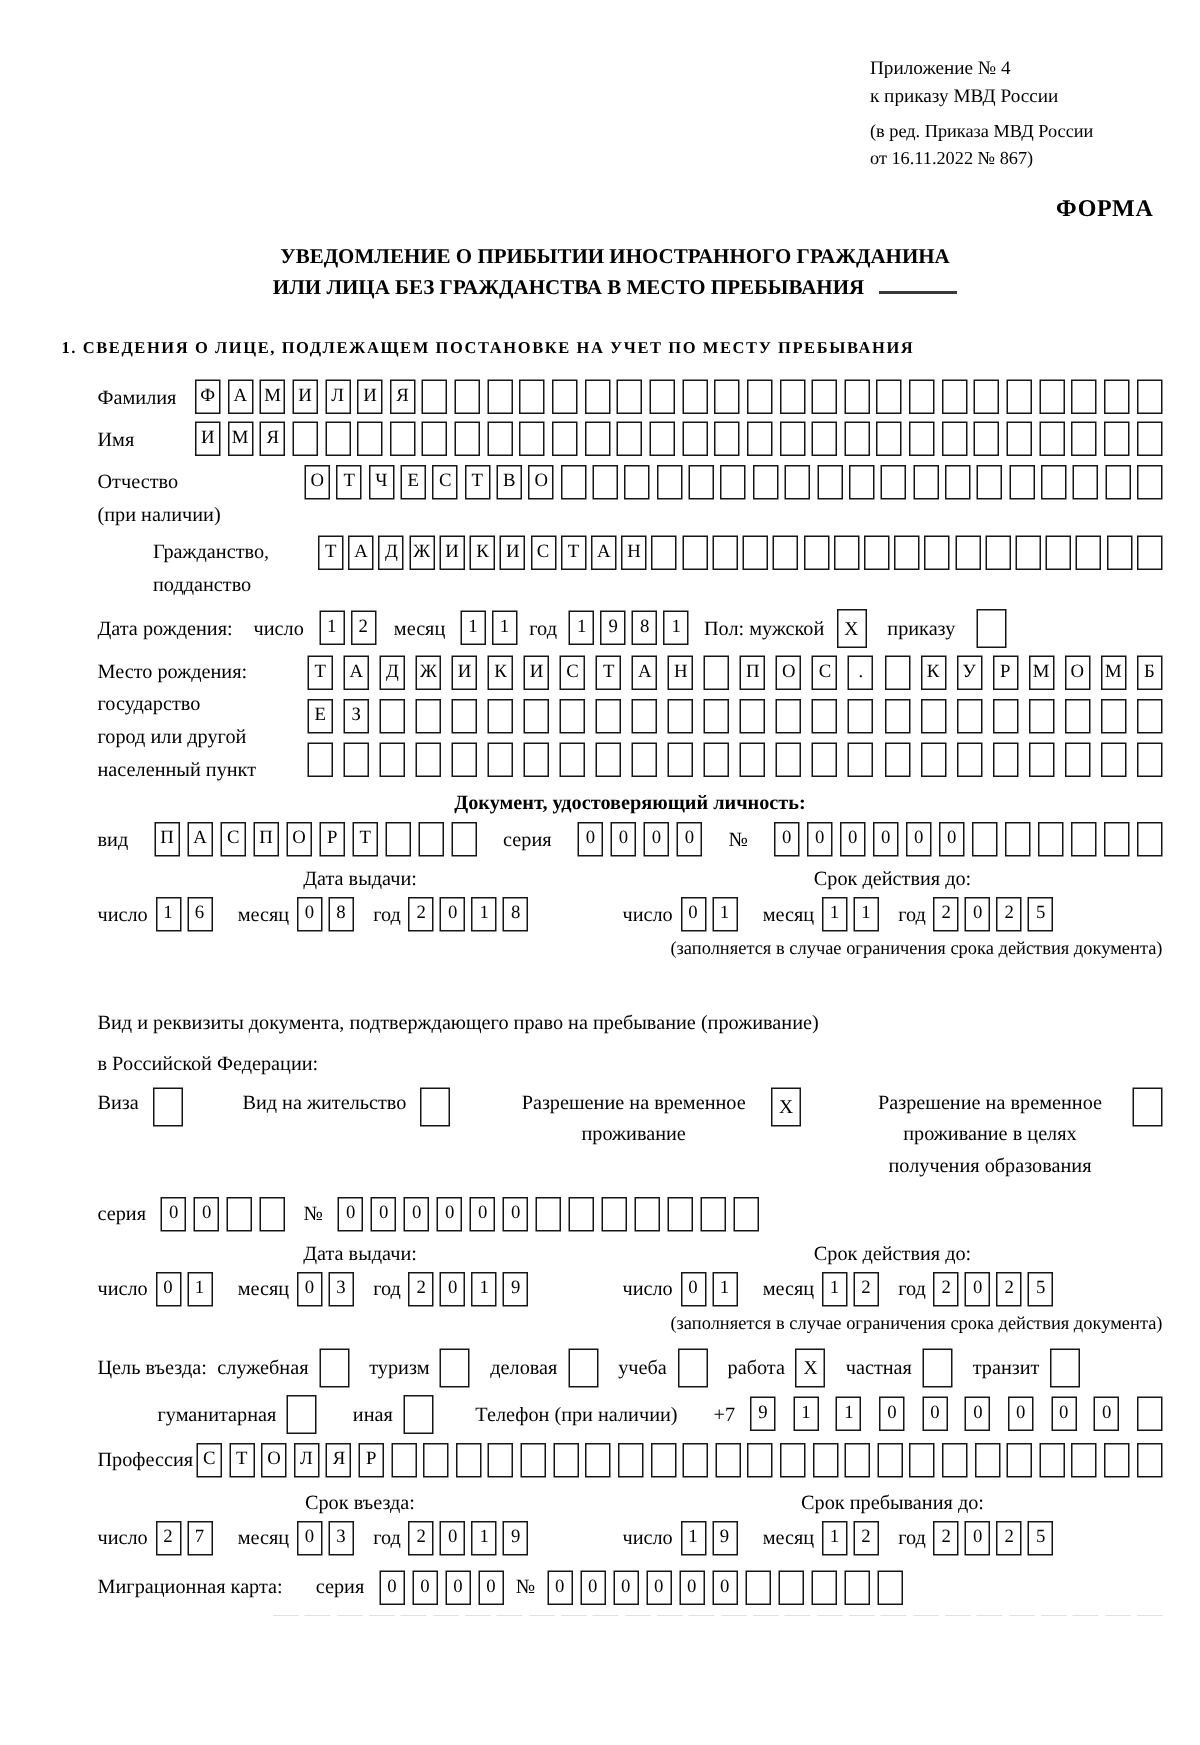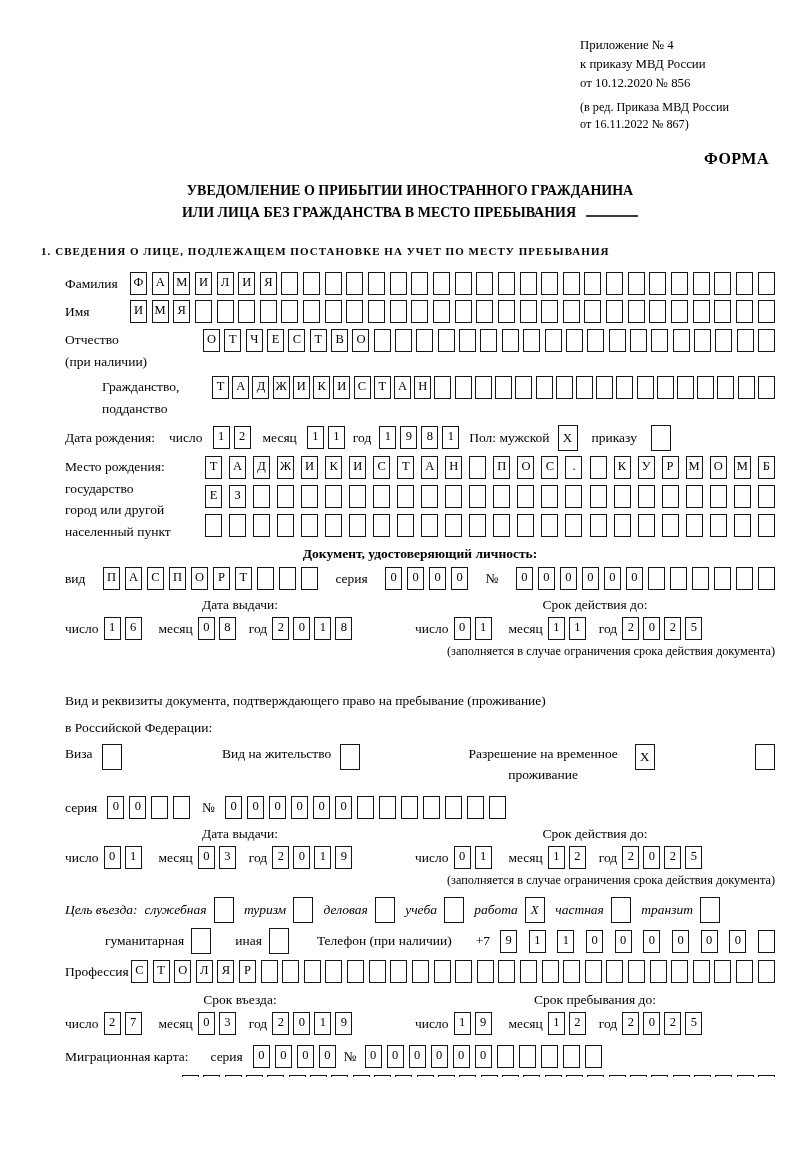--- a/index.html
+++ b/index.html
@@ -44,37 +44,36 @@
   .daterow{display:flex;align-items:center;gap:5px;margin-top:4px;}
   .ml8{margin-left:8px;} .ml10{margin-left:10px;} .ml12{margin-left:12px;} .ml14{margin-left:14px;}
   .ml22{margin-left:22px;} .ml24{margin-left:24px;} .ml28{margin-left:28px;}
   .note{text-align:right;font-size:12.3px;margin-top:4px;}
   .intro{margin-top:28px;font-size:13.5px;line-height:2.0;}
   .r-options{margin-top:3px;justify-content:space-between;align-items:flex-start;line-height:1.55;}
   .opt{display:flex;align-items:flex-start;gap:9px;}
   .optlabel{text-align:center;}
   .optw1{width:165px;} .optw2{width:172px;}
   .r-serial{margin-top:10px;}
-  .r-purpose{margin-top:9px;justify-content:space-between;padding-right:55px;font-style:italic;}
+  .r-purpose{margin-top:9px;justify-content:space-between;padding-right:55px;}
   .pitem{display:flex;align-items:center;gap:7px;}
   .r-purpose2{margin-top:5px;padding-left:40px;}
   .r-prof{margin-top:6px;}
   .r-entrydates{margin-top:9px;}
   .r-mig{margin-top:10px;}
   .r-reps{margin-top:7px;align-items:flex-start;}
 </style>
 </head>
 <body>
 
 <div class="page">
 
   <div class="appendix">
     <div>Приложение № 4</div>
     <div>к приказу МВД России</div>
-    <div>от 10.12.2020 № 856</div>
     <div class="amendment">
       <div>(в ред. Приказа МВД России</div>
       <div>от 16.11.2022 № 867)</div>
     </div>
   </div>
 
   <div class="forma">ФОРМА</div>
 
   <div class="title">
     <div>УВЕДОМЛЕНИЕ О ПРИБЫТИИ ИНОСТРАННОГО ГРАЖДАНИНА</div>
@@ -444,20 +443,21 @@
     </span>
     <span class="opt">
       <span class="optlabel">Вид на жительство</span>
       <span class="cb"></span>
     </span>
     <span class="opt">
       <span class="optlabel optw1">Разрешение на временное проживание</span>
       <span class="cb">X</span>
     </span>
     <span class="opt">
+      <span class="optlabel optw2">Разрешение на временное проживание в целях получения образования</span>
       <span class="cb"></span>
     </span>
   </div>
 
   <div class="row r-serial">
     <span>серия</span>
     <span class="cells fixed g5 ml10">
         <span class="cell">0</span>
         <span class="cell">0</span>
         <span class="cell"></span>

